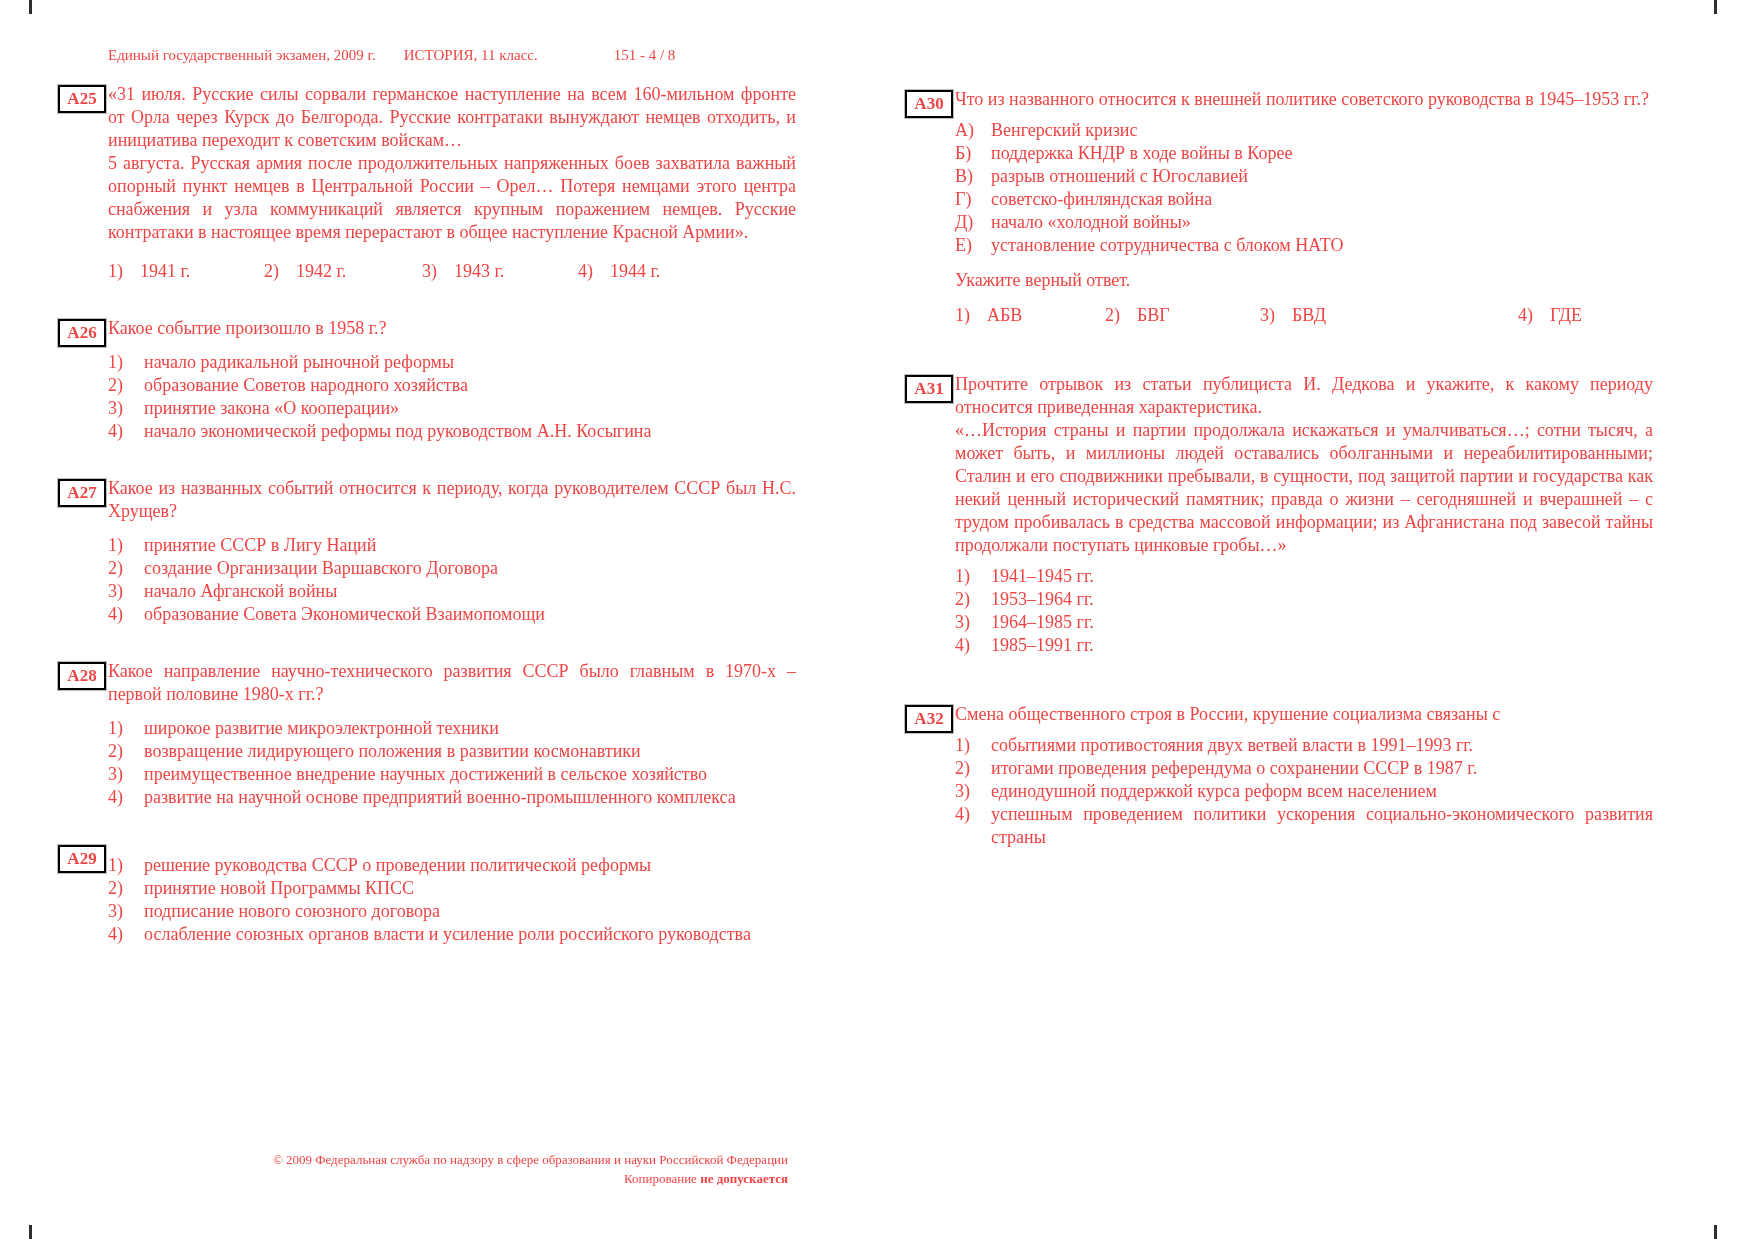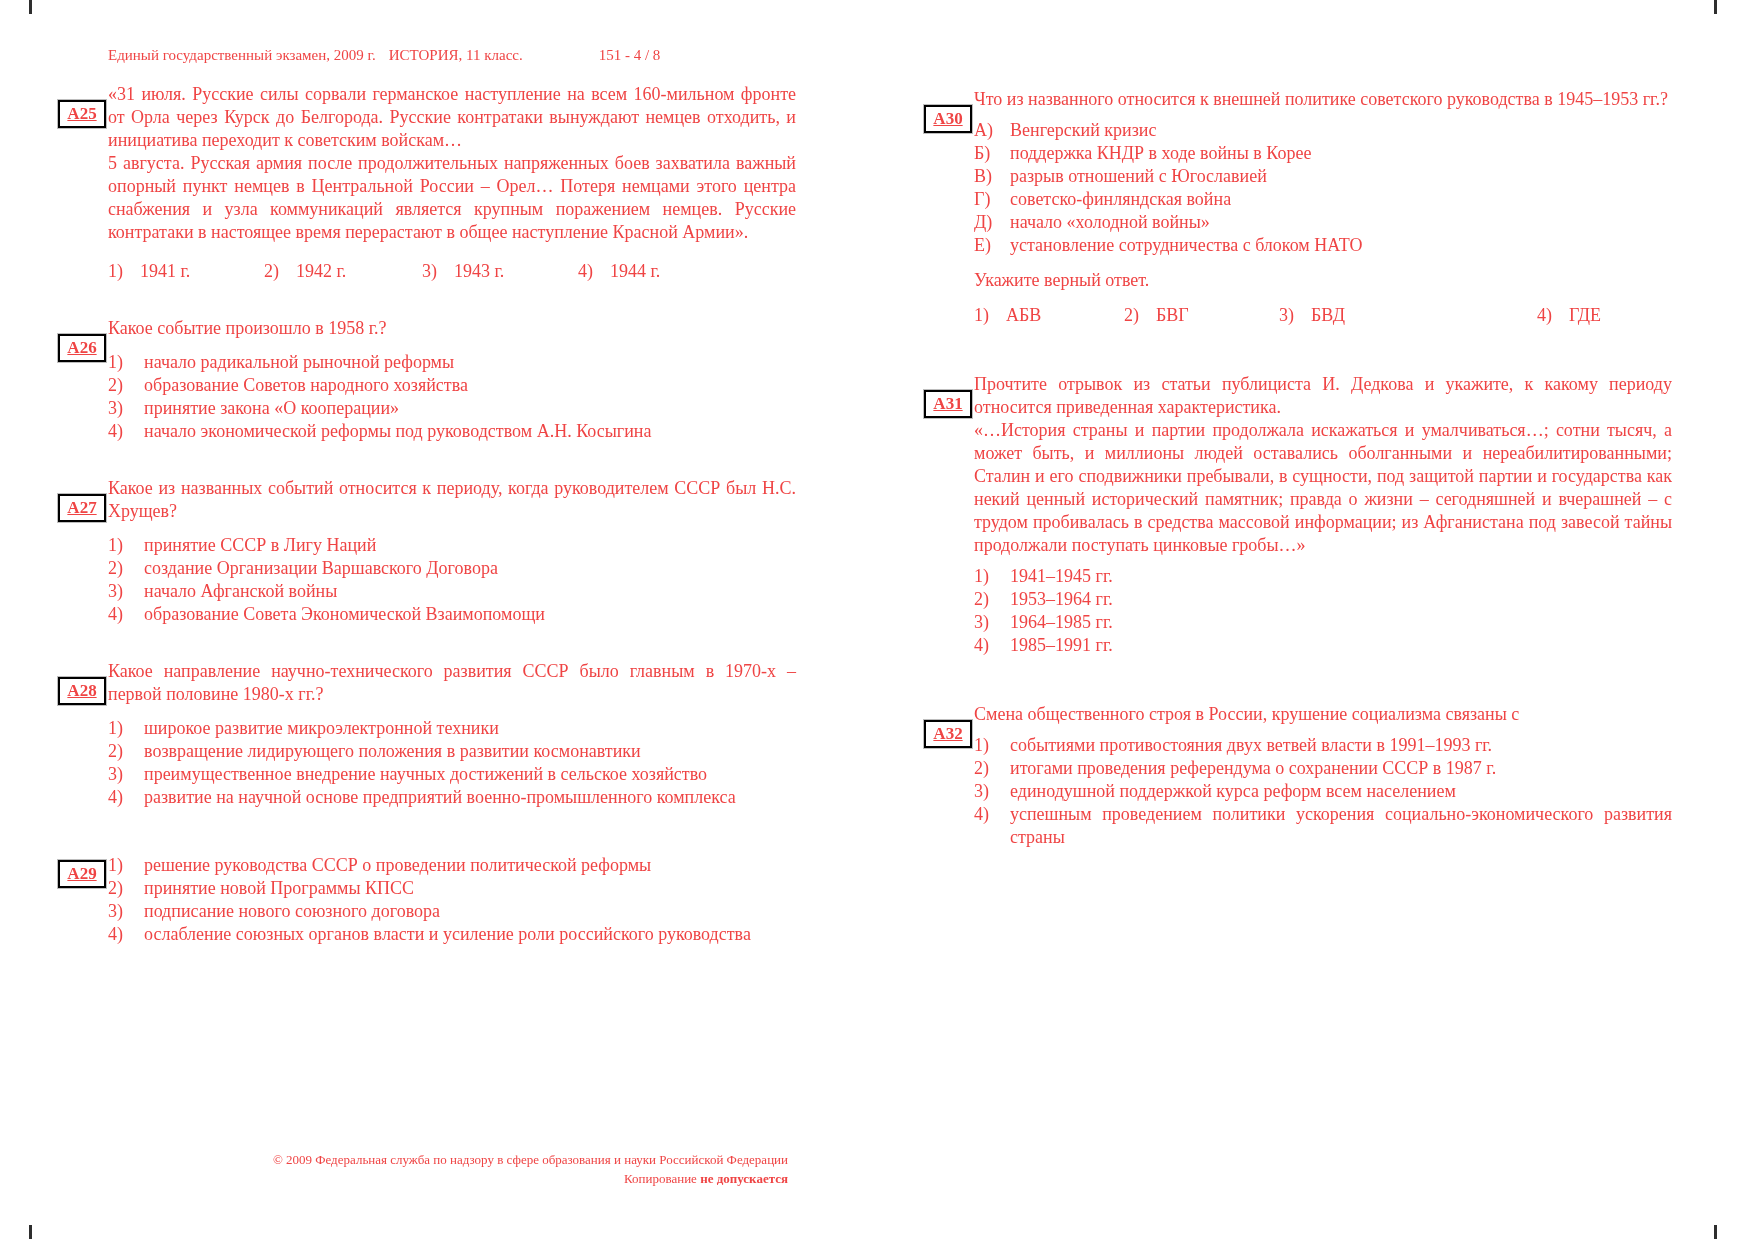--- a/index.html
+++ b/index.html
@@ -16,49 +16,48 @@
     padding-left: 12px;
   }
   .mark { position: absolute; width: 3px; height: 14px; background: #2e2e2e; }
   .mark.tl { left: 29px;  top: 0; }
   .mark.tr { left: 1714px; top: 0; }
   .mark.bl { left: 29px;  bottom: 0; }
   .mark.br { left: 1714px; bottom: 0; }
 
   .col { position: absolute; }
   .col-left  { left: 58px;  top: 46px; width: 740px; }
-  .col-right { left: 924px; top: 88px; width: 750px; }
+  .col-right { left: 905px; top: 88px; width: 750px; }
 
   .header {
     margin-left: 50px;
     margin-bottom: 19px;
     font-size: 15px;
     line-height: 18px;
     white-space: nowrap;
     display: flex;
     align-items: baseline;
   }
-  .header .h-subject { margin-left: 13px; }
+  .header .h-subject { margin-left: 28px; }
   .header .h-pageref { margin-left: 76px; }
 
   .q { display: grid; grid-template-columns: 50px 1fr; margin-bottom: 34px; }
   .col-right .q { margin-bottom: 46px; }
   .q-badge {
     width: 44px;
     height: 24px;
     border: 2px solid #000;
     box-shadow: 0 0 0 1px #bdbdbd;
     font-weight: 700;
     font-size: 17px;
     line-height: 23px;
     text-align: center;
     align-self: start;
-    margin-top: 17px;
+    margin-top: 2px;
     background: #fff;
-    text-decoration: underline;
   }
   .q-body { min-width: 0; padding-right: 2px; }
   .stem, .para { margin: 0; text-align: justify; text-align-last: left; }
   .post { margin: 12px 0 0 0; }
 
   .opts { margin-top: 11px; }
   .col-right .opts { margin-top: 8px; }
   .opt { display: grid; grid-template-columns: 36px 1fr; }
   .opt-num { }
   .opt-text { text-align: justify; text-align-last: left; }

